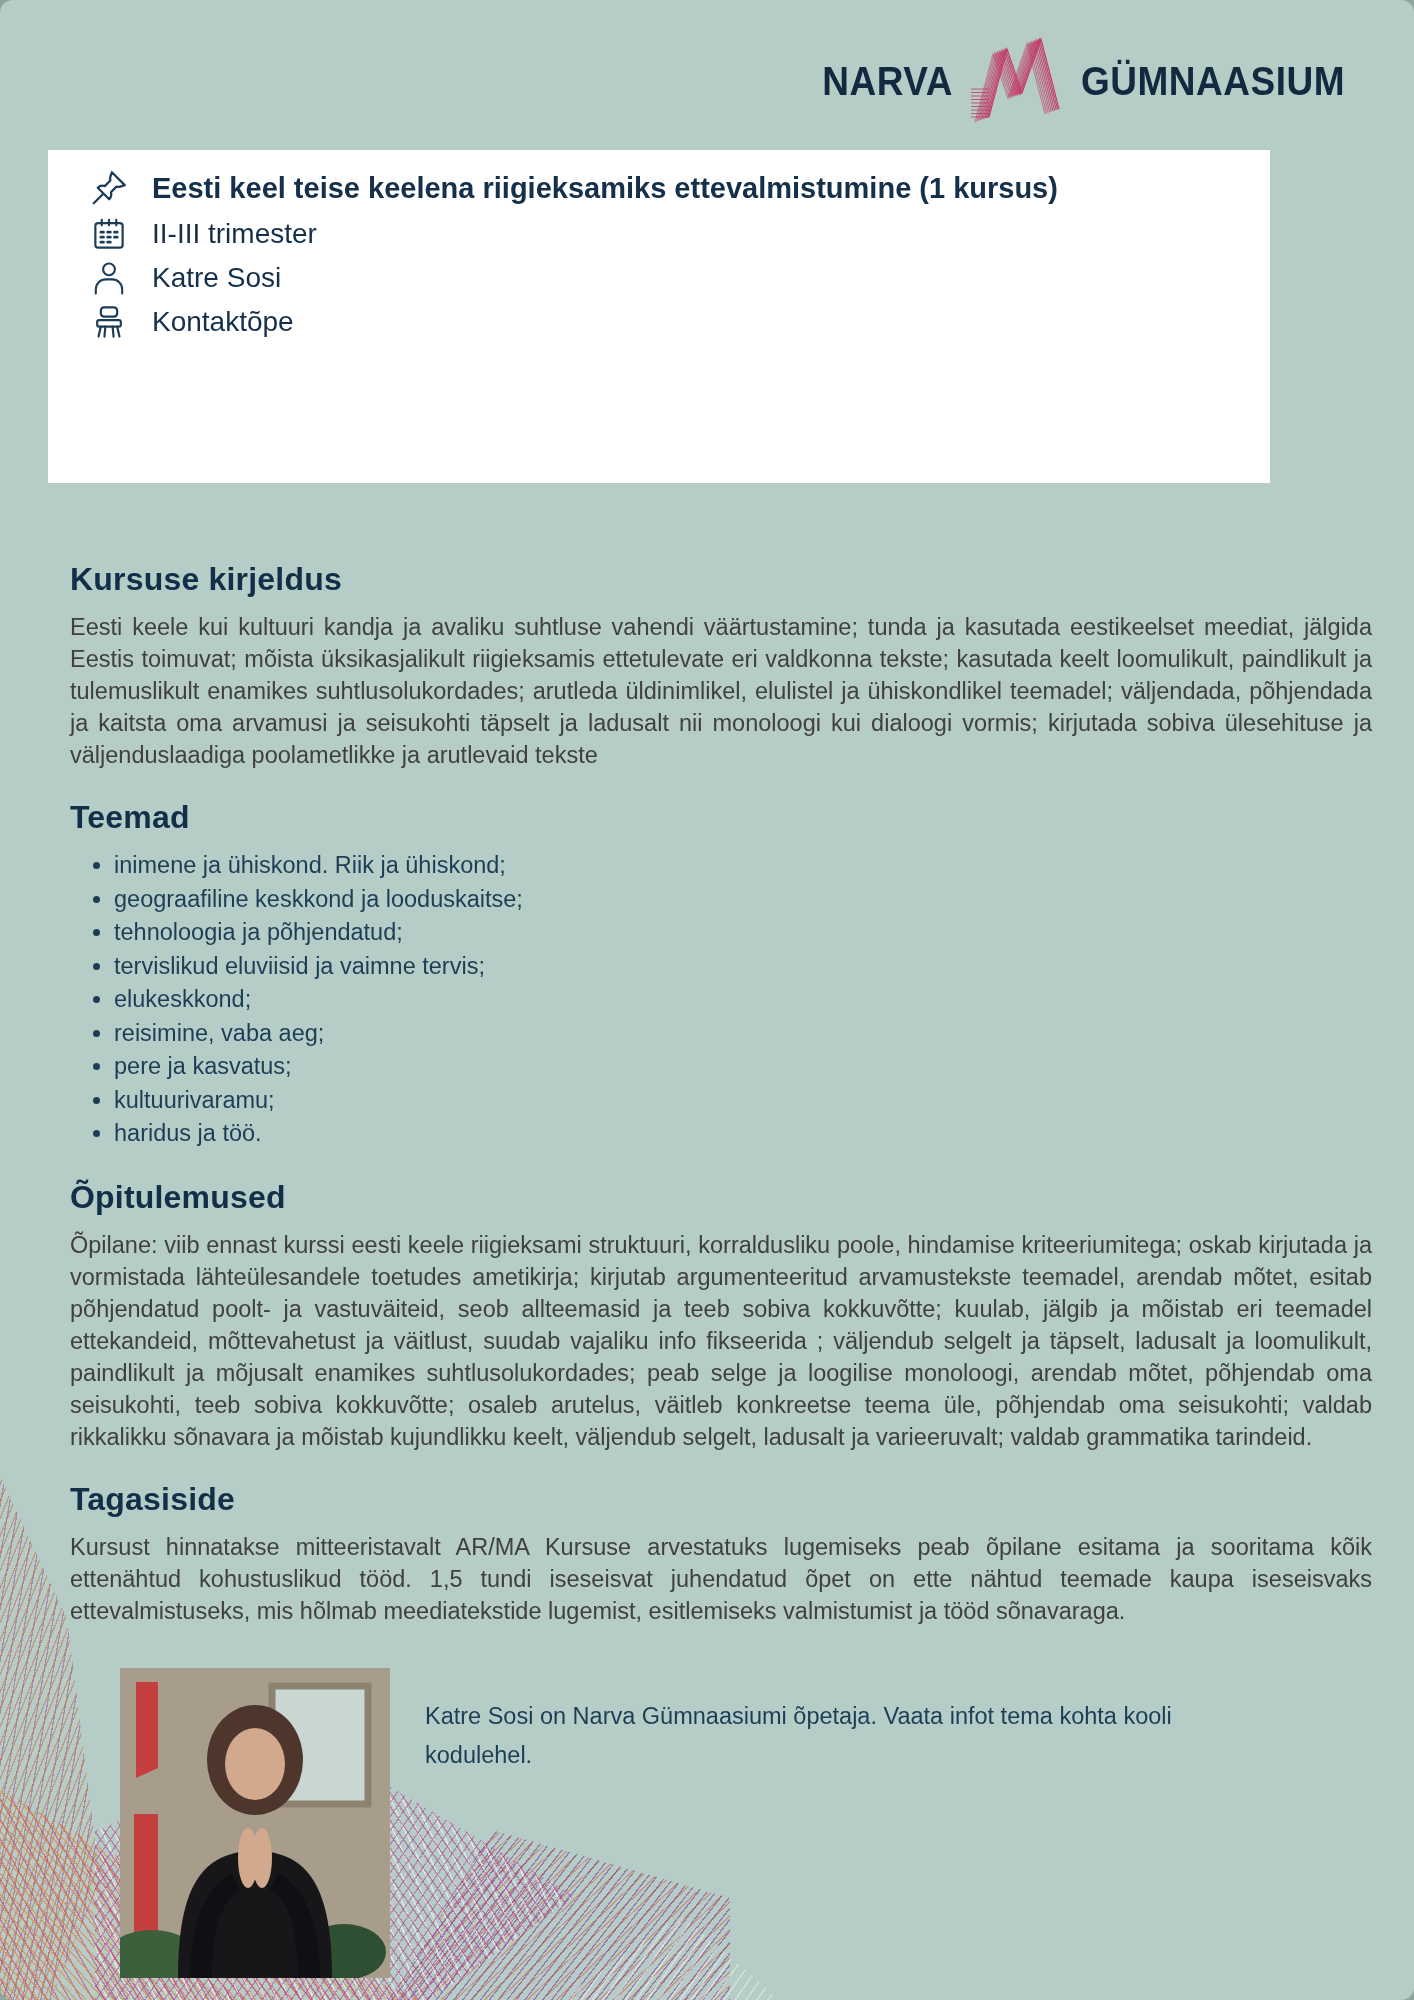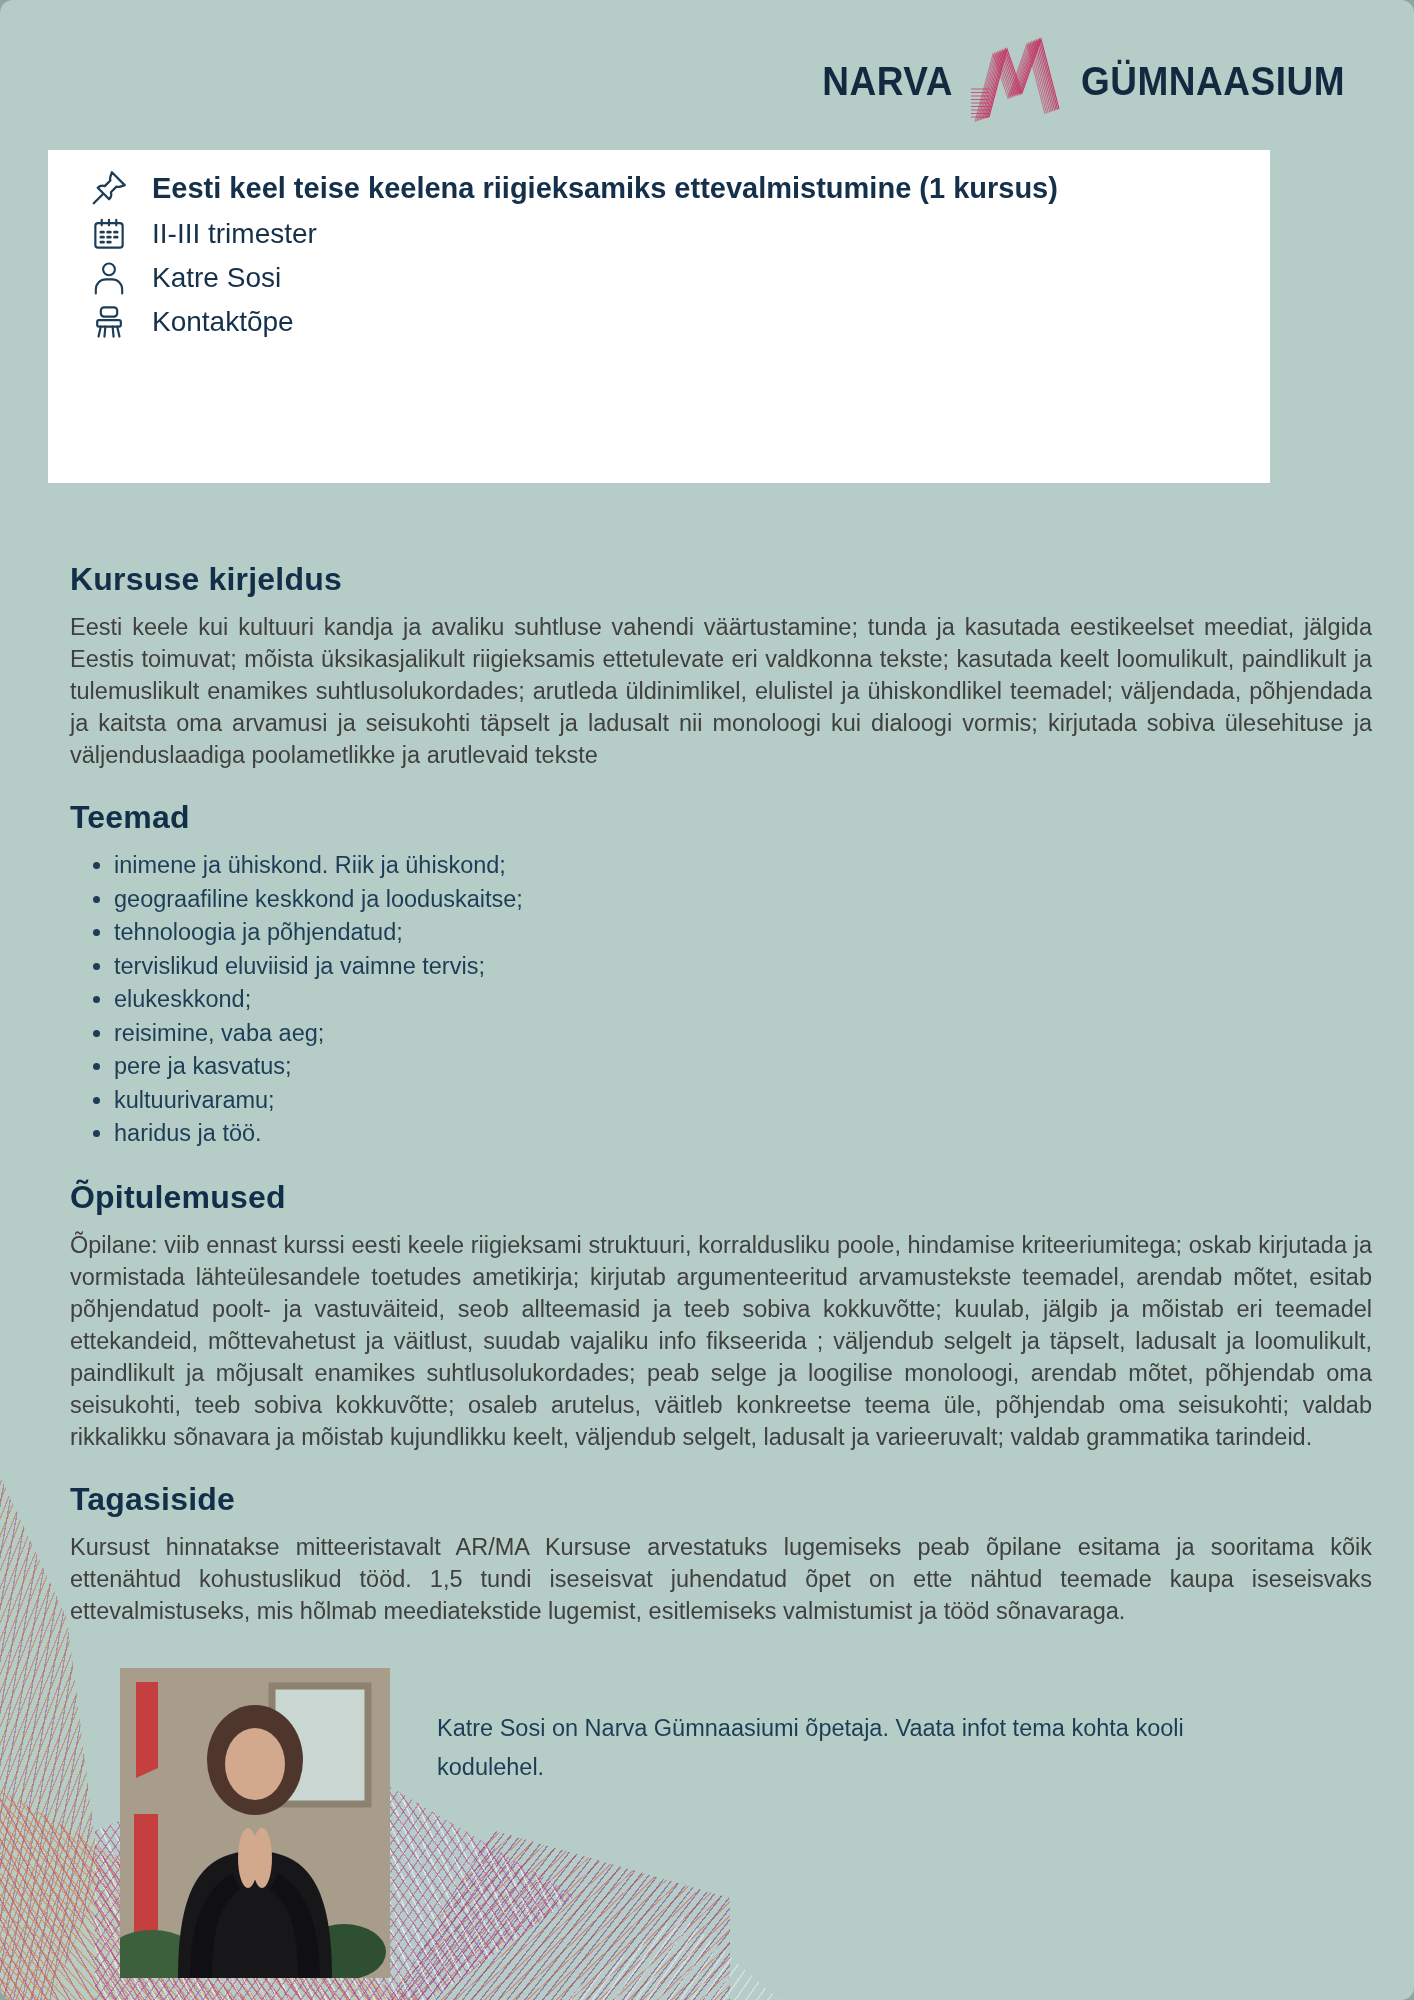--- a/index.html
+++ b/index.html
@@ -25,21 +25,21 @@
   
   .content{position:absolute;left:70px;top:541px;width:1302px;z-index:2;margin-top:19px;}
   .content h2{font-size:32px;line-height:38px;margin:0 0 13px;font-weight:700;color:#122f49;letter-spacing:.2px;}
   .content p.body{font-size:23.5px;line-height:32px;margin:0 0 27px;text-align:justify;color:#404040;}
   .content ul{margin:0 0 27px;padding-left:44px;}
   .content li{font-size:23.5px;line-height:33.5px;color:#1d3d57;}
   .content li::marker{color:#1d3d57;}
 
   
   .photo{position:absolute;left:120px;top:1668px;width:270px;height:310px;z-index:4;}
-  .bio{position:absolute;left:425px;top:1697px;width:860px;margin:12px;font-size:23.5px;line-height:39px;
+  .bio{position:absolute;left:425px;top:1697px;width:860px;margin:0;font-size:23.5px;line-height:39px;
        color:#1d3d57;z-index:5;}
 
   
   .deco{position:absolute;z-index:1;pointer-events:none;}
   #deco-left-strip{left:-10px;top:1455px;width:110px;height:545px;
     background:
       repeating-linear-gradient(112deg, rgba(201,109,61,.55) 0 1.3px, transparent 1.3px 6.5px),
       repeating-linear-gradient(100deg, rgba(146,62,140,.45) 0 1.3px, transparent 1.3px 9px);
     clip-path:polygon(0 0,70% 30%,100% 78%,55% 100%,0 100%);}
   #deco-bl-fan{left:0;top:1790px;width:420px;height:210px;

